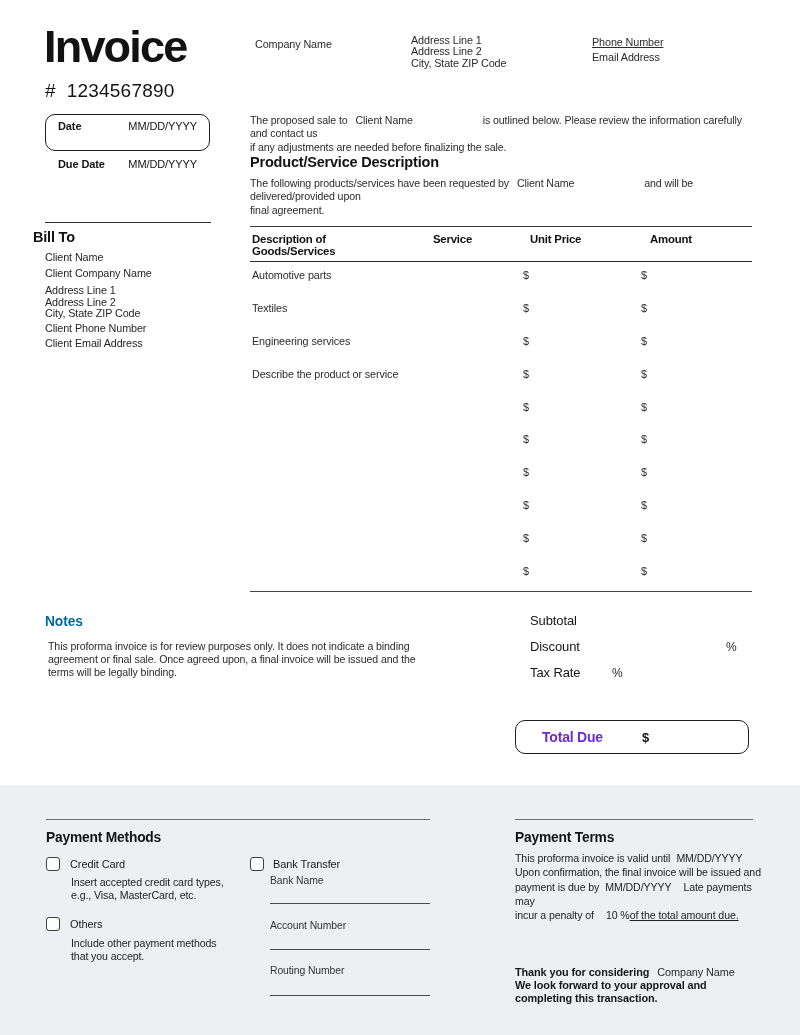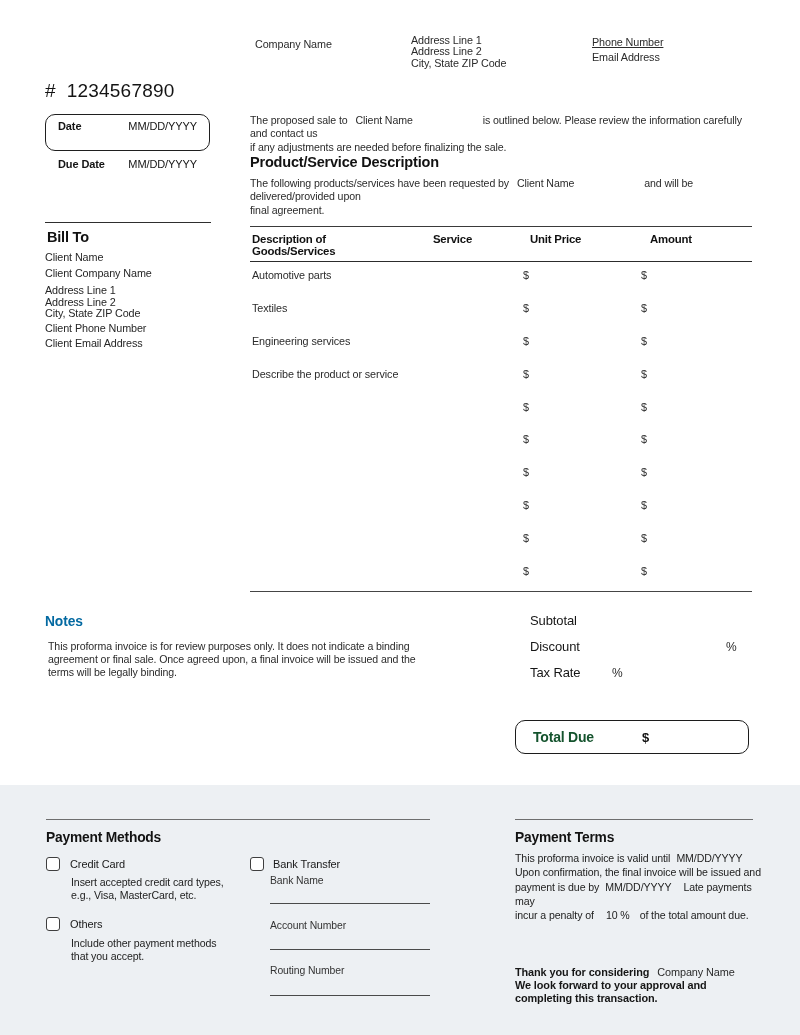--- a/index.html
+++ b/index.html
@@ -27,29 +27,29 @@
   .addr-block { left:411px; top:35px; font-size:10.8px; line-height:11.3px; }
   .contact-phone { left:592px; top:36px; font-size:10.8px;text-decoration:underline; }
   .contact-email { left:592px; top:51px; font-size:10.8px; }
 
   .body-text { font-size:10.6px; line-height:13.3px; color:#2b2b2b; }
   .intro { left:250px; top:114px; width:505px; }
   .gap70 { display:inline-block; width:70px; }
   .ml8 { margin-left:8px; }
   .ml6 { margin-left:6px; }
   .ml12 { margin-left:12px; }
-  .ml4 { margin-left:10px; }
+  .ml4 { margin-left:0;text-decoration:underline; }
 
   .section-head { font-size:14.5px; font-weight:700; color:#121212; letter-spacing:-0.2px; }
   .prod-head { left:250px; top:154px; }
   .prod-para { left:250px; top:177px; width:505px; }
 
   
   .billto-sep { left:45px; top:222px; width:166px; border-top:1.4px solid #2e2e2e; }
-  .billto-head { left:47px; top:229px; }
+  .billto-head { left:33px; top:229px; }
   .billto { left:45px; top:252px; font-size:10.8px; line-height:11.2px; color:#262626; }
   .bt-gap5 { margin-bottom:5px; }
   .bt-gap6 { margin-bottom:6px; }
   .bt-gap4t { margin-top:4px; }
 
   
   .items { left:250px; top:226px; width:502px; border-top:1.2px solid #3a3a3a; }
   .t-head {
     display:grid; grid-template-columns:160px 85px 115px 142px;
     padding:6px 0 4px 0; border-bottom:1.7px solid #2c2c2c;
@@ -69,21 +69,21 @@
   .sub-label { left:530px; top:613px; }
   .disc-label { left:530px; top:639px; }
   .disc-pct { left:726px; top:640px; font-size:12px; }
   .tax-label { left:530px; top:665px; }
   .tax-pct { left:612px; top:666px; font-size:12px; }
 
   .total-box {
     left:515px; top:720px; width:232px; height:32px; border:1.7px solid #1c1c1c; border-radius:10px;
     display:flex; align-items:center; background:#ffffff;
   }
-  .total-box .tl { margin-left:17px; font-size:14px; font-weight:700; color:#14532d; letter-spacing:-0.2px; }
+  .total-box .tl { margin-left:26px; font-size:14px; font-weight:700; color:#6d28d9; letter-spacing:-0.2px; }
   .total-box .cur { position:absolute; left:126px; font-size:13px; font-weight:700; color:#121212; }
 
   
   .footer-bg { left:0; top:785px; width:800px; height:250px; background:#edf0f3; }
   .sep { border-top:1.2px solid #6e6e6e; }
   .pm-sep { left:46px; top:819px; width:384px; }
   .pt-sep { left:515px; top:819px; width:238px; }
   .pm-head { left:46px; top:830px; font-size:13.8px; }
   .pt-head { left:515px; top:830px; font-size:13.8px; }
 
@@ -110,20 +110,21 @@
 
   .terms-para { left:515px; top:851px; width:248px; font-size:10.6px; line-height:14.3px; color:#222222; }
   .closing { left:515px; top:966px; width:250px; font-size:10.9px; line-height:13.2px; font-weight:700; color:#161616; }
   .closing .reg { font-weight:400; color:#2b2b2b; }
 </style>
 </head>
 <body>
 
 <div class="page">
 
+  <div class="abs inv-title">Invoice</div>
   <div class="abs inv-num">
     <span class="hash">#</span><span>1234567890</span>
   </div>
 
   <div class="abs date-box">
     <div class="date-row">
       <span class="lbl">Date</span>
       <span class="val">MM/DD/YYYY</span>
     </div>
     <div class="date-row">

